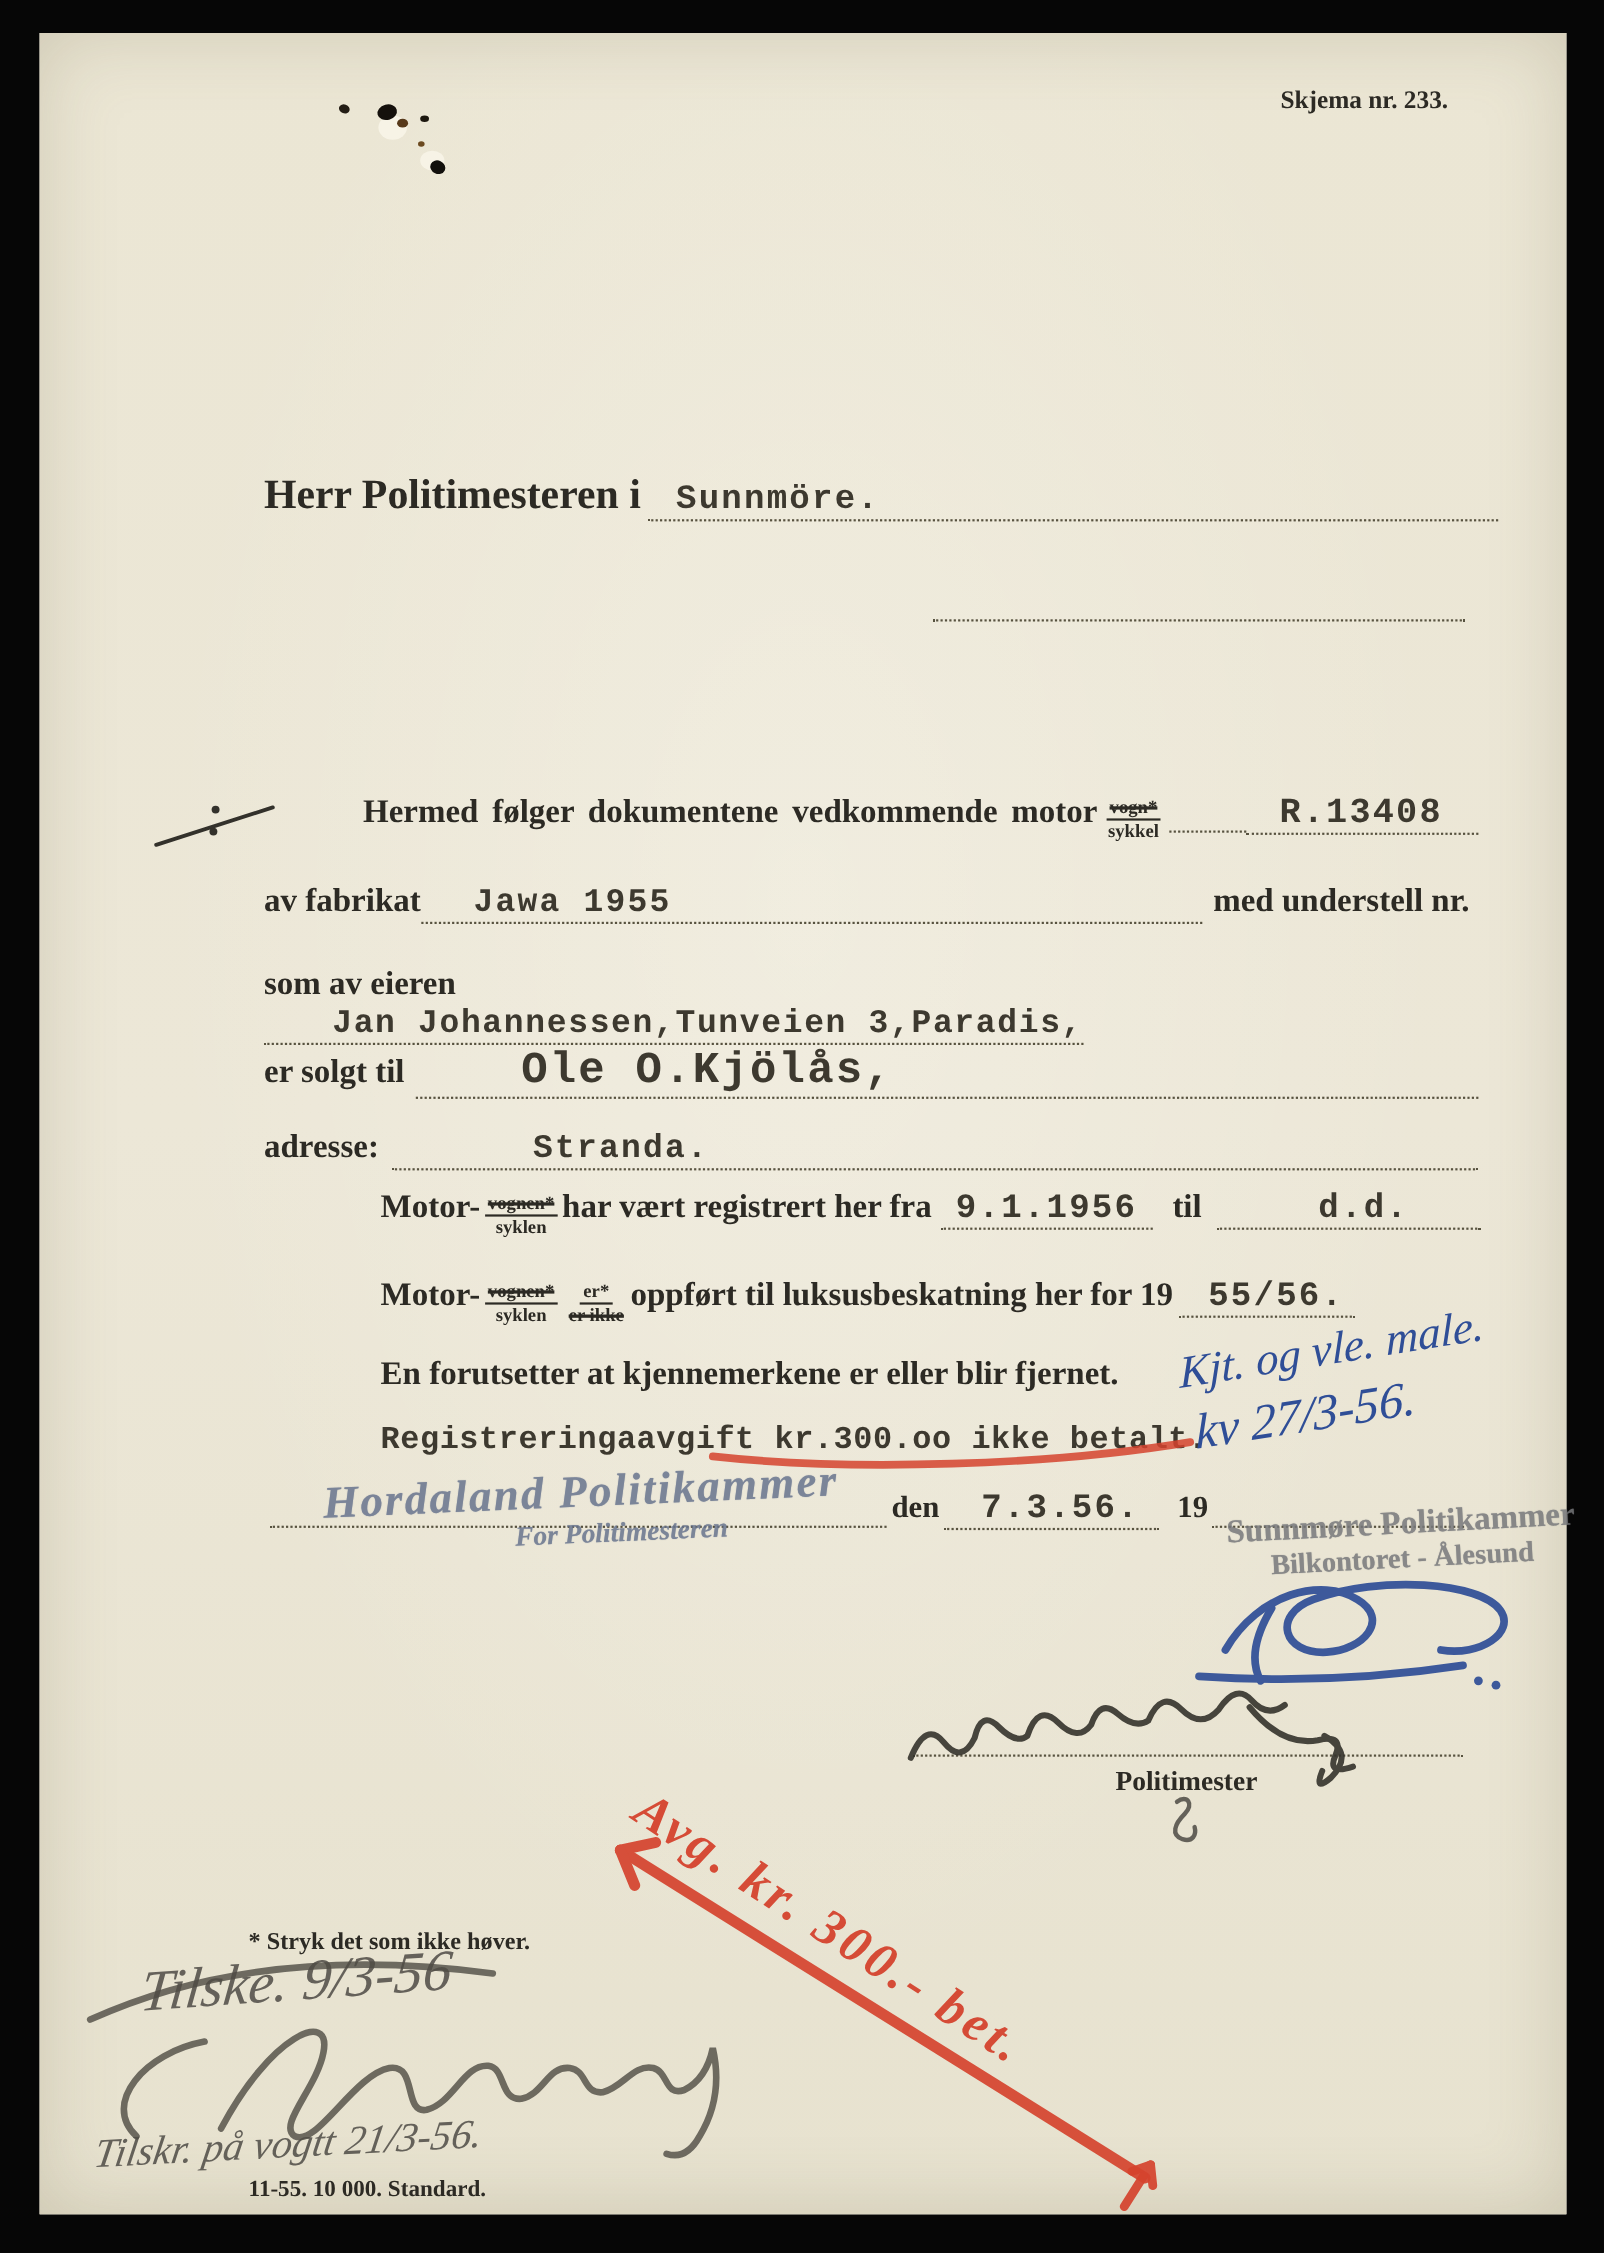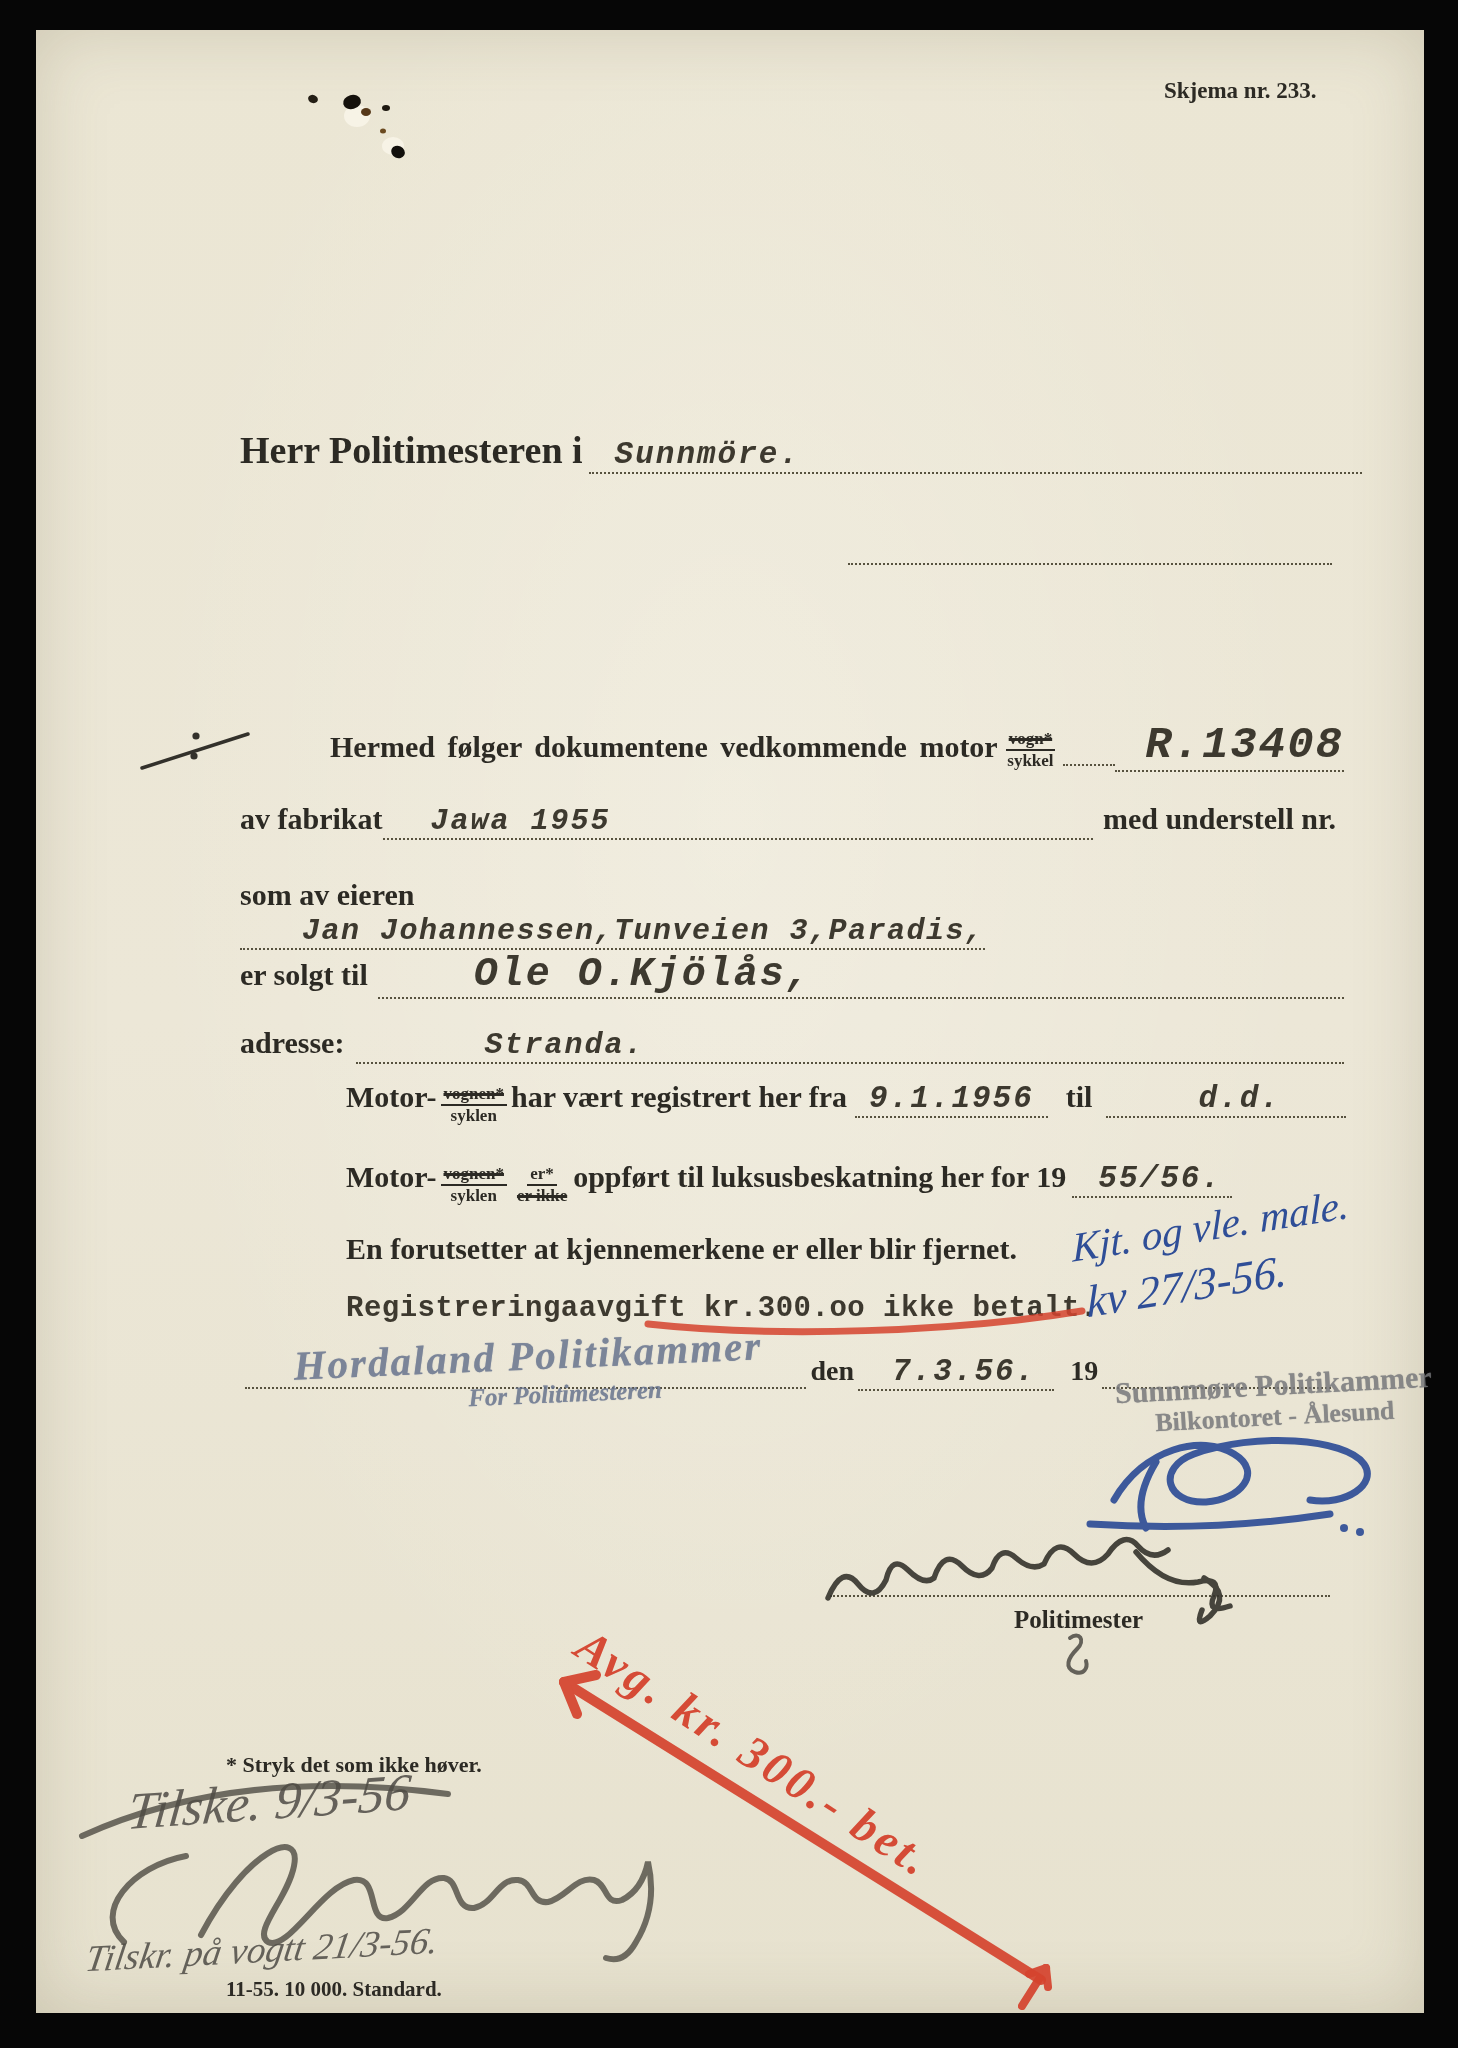--- a/index.html
+++ b/index.html
@@ -7,21 +7,21 @@
          font-family:"Liberation Serif","DejaVu Serif",serif;}
   .paper{position:absolute;left:36px;top:30px;width:1388px;height:1983px;
          background:#ece7d6;
          background-image:radial-gradient(ellipse at 50% 40%, rgba(255,255,250,.25), rgba(0,0,0,0) 60%),
                           linear-gradient(180deg,#ebe6d4 0%,#ece7d7 50%,#e7e2cf 100%);
          box-shadow:inset 0 0 70px rgba(110,100,70,.22);}
   .row{position:absolute;display:flex;align-items:baseline;color:#2c2a24;font-weight:bold;}
   .lead{border-bottom:2px dotted #57523f;}
   .lead::after{content:"\00a0";}
   .fill{flex:1 1 auto;}
-  .fld{border-bottom:2px dotted #57523f;white-space:nowrap;font-style:italic;}
+  .fld{border-bottom:2px dotted #57523f;white-space:nowrap;}
   .tw{font-family:"Liberation Mono","DejaVu Sans Mono",monospace;font-weight:bold;color:#3d392f;letter-spacing:2px;white-space:nowrap;}
   .lbl{white-space:nowrap;}
   .frac{display:flex;flex-direction:column;align-items:center;align-self:center;
         font-size:17px;line-height:1.15;margin:0 8px;position:relative;top:4px;font-weight:bold;}
   .frac .ft{border-bottom:2px solid #2c2a24;padding:0 3px;}
   .xover{text-decoration:line-through;text-decoration-thickness:2.5px;}
   .stamp{position:absolute;opacity:.85;}
   .hand{position:absolute;font-style:italic;white-space:nowrap;}
   svg.overlay{position:absolute;left:0;top:0;pointer-events:none;}
 </style>
@@ -40,21 +40,21 @@
 
     <div class="row lead" style="left:812px;top:500px;width:484px;font-size:29px;"></div>
 
     <div class="row" style="left:294px;top:690px;width:1014px;font-size:30px;word-spacing:5px;">
       <span class="lbl">Hermed følger dokumentene vedkommende motor</span>
       <span class="frac">
         <span class="ft xover">vogn*</span>
         <span>sykkel</span>
       </span>
       <span class="lead" style="width:70px;"></span>
-      <span class="fld fill"><span class="tw" style="font-size:44px;padding-left:30px;text-align:right;">R.13408</span></span>
+      <span class="fld fill"><span class="tw" style="font-size:32px;padding-left:30px;text-align:right;">R.13408</span></span>
     </div>
 
     <div class="row" style="left:204px;top:772px;width:1104px;font-size:30px;">
       <span class="lbl">av fabrikat</span>
       <span class="fld fill" style="flex-grow:1.3;"><span class="tw" style="font-size:30px;padding-left:48px;">Jawa 1955</span></span>
       <span class="lbl" style="margin-left:10px;margin-right:8px;">med understell nr.</span>
     </div>
 
     <div class="row" style="left:204px;top:848px;width:1104px;font-size:30px;flex-direction:column;">
       <span class="lbl">som av eieren</span>

